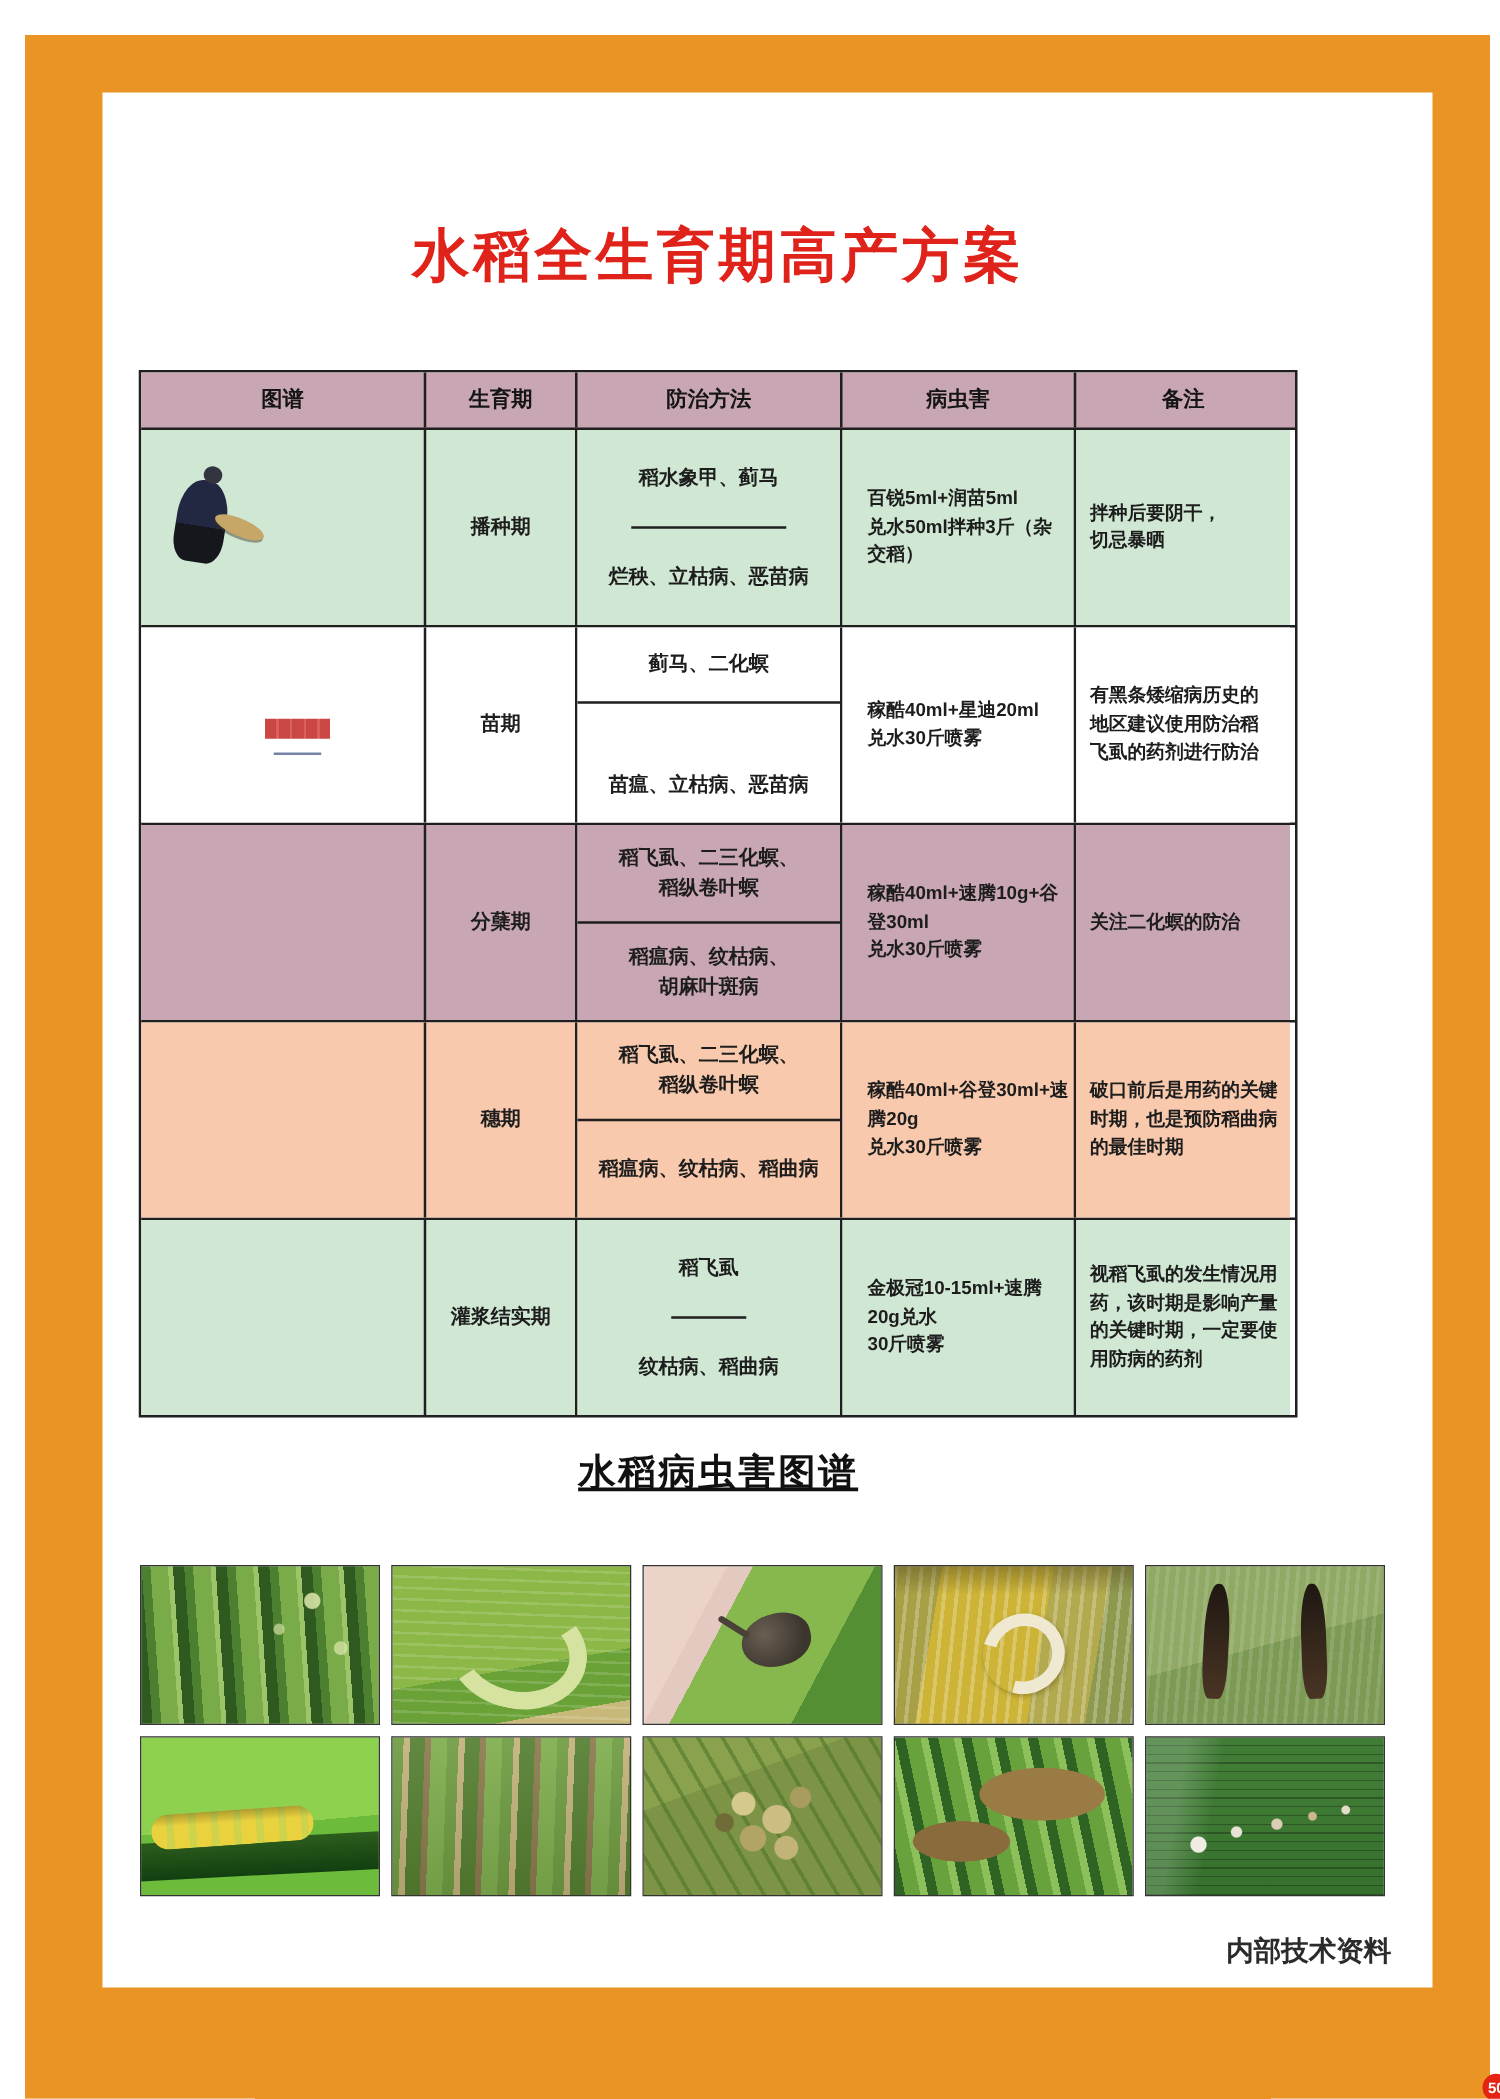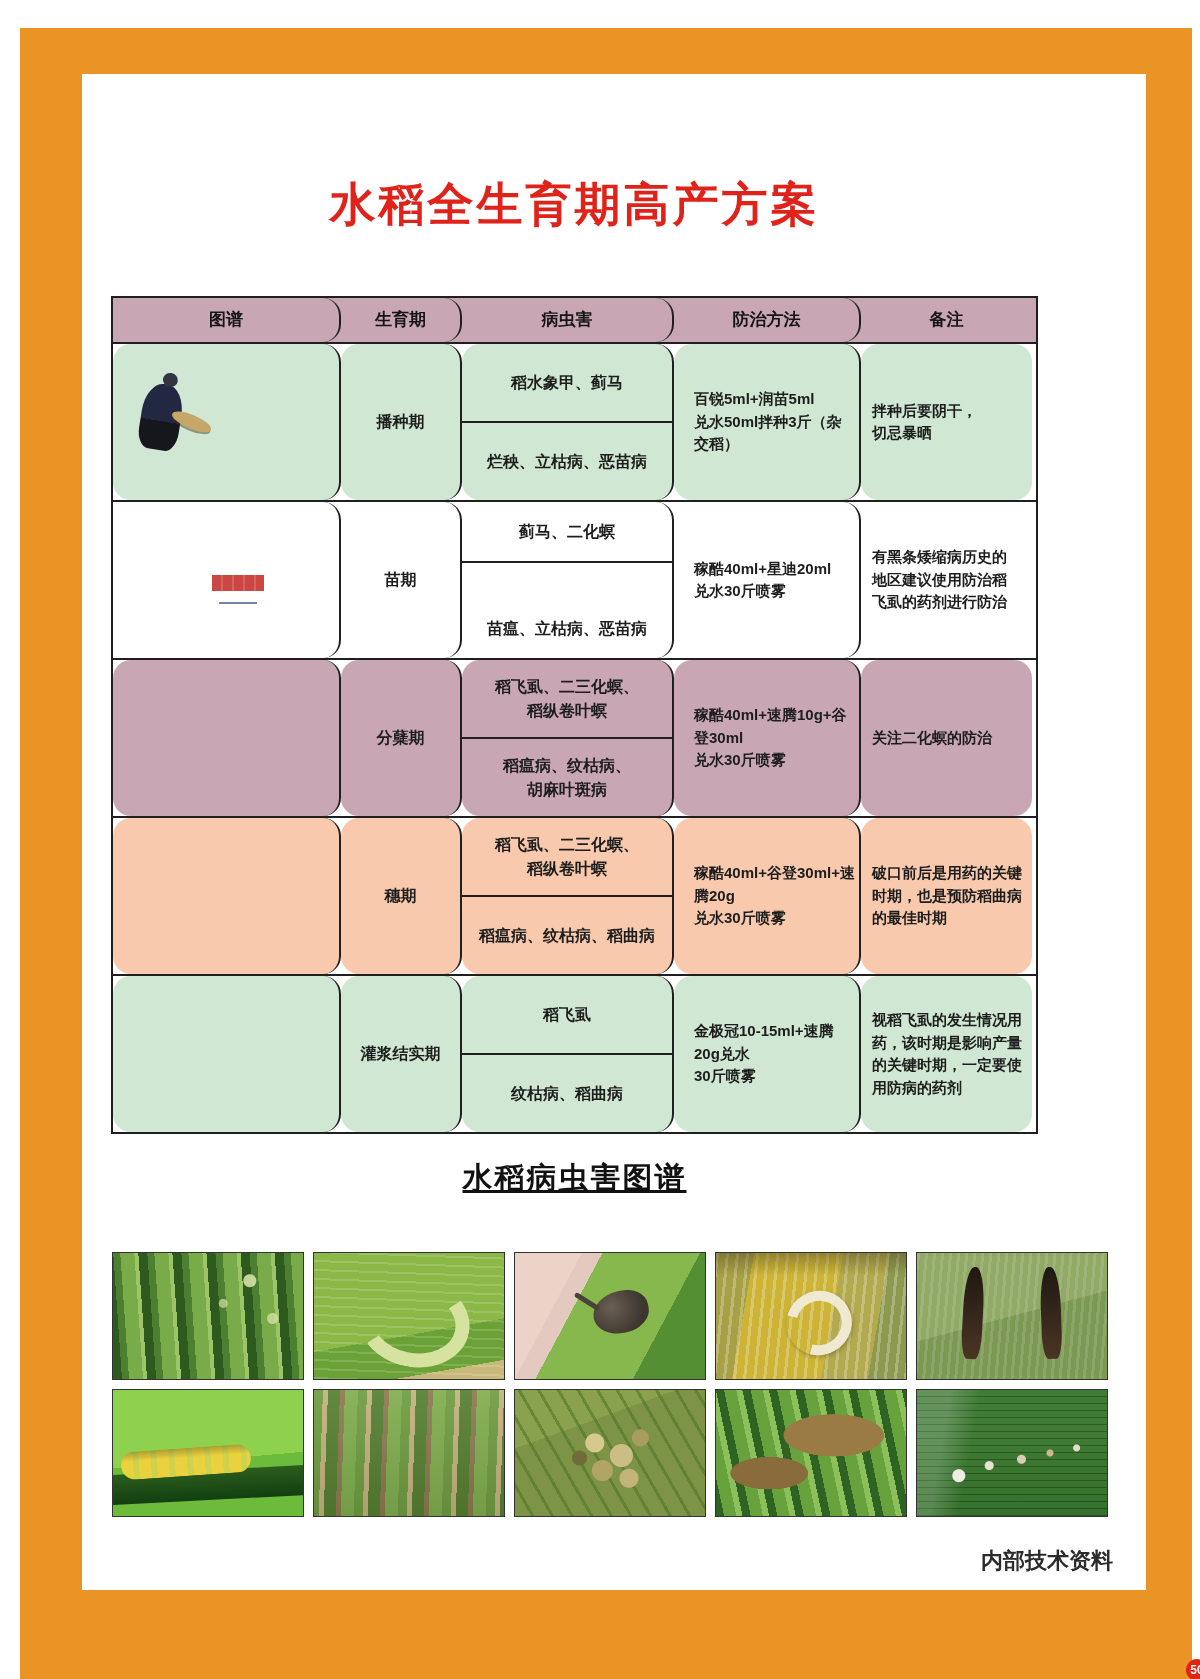--- a/index.html
+++ b/index.html
@@ -23,25 +23,25 @@
     position:absolute;left:29px;top:222px;width:927px;
     border:2px solid #1f1f1f;box-sizing:border-box;
   }
   .trow{display:grid;grid-template-columns:228px 121px 212px 187px 171px;}
   .thead{height:44px;background:#c8a6b4;border-bottom:2px solid #1f1f1f;}
   .brow{height:156px;border-bottom:2px solid #1f1f1f;}
   .brow:last-child{border-bottom:none;}
   .cell{
     border-right:2px solid #1f1f1f;box-sizing:border-box;
     display:flex;align-items:center;justify-content:center;
-    font-size:16px;font-weight:600;line-height:1.5;text-align:center;border-radius:18px;
+    font-size:16px;font-weight:600;line-height:1.5;text-align:center;
   }
   .cell:last-child{border-right:none;}
   .thead .cell{font-size:17px;font-weight:700;color:#151515;}
-  .bg-green .cell{background:#cfe7d3;}
+  .bg-green .cell{background:#cfe7d3;align-items:center;}
   .bg-white .cell{background:#ffffff;gap:36px;}
   .bg-mauve .cell{background:#c8a6b4;}
   .bg-peach .cell{background:#f8c9ad;}
 
   .pests{flex-direction:column;align-items:stretch;justify-content:flex-start;padding:0;}
   .pests .sub{
     flex:1;display:flex;align-items:center;justify-content:center;
     white-space:pre-line;padding:2px 6px;box-sizing:border-box;
   }
   .pests .sub.top{border-bottom:2px solid #1f1f1f;}
@@ -202,22 +202,22 @@
 <div class="canvas">
   <div class="frame">
     <div class="page">
 
       <h1 class="title">水稻全生育期高产方案</h1>
 
       <div class="table">
         <div class="trow thead">
           <div class="cell">图谱</div>
           <div class="cell">生育期</div>
+          <div class="cell">防治方法</div>
           <div class="cell">病虫害</div>
-          <div class="cell">防治方法</div>
           <div class="cell">备注</div>
         </div>
 
         <div class="trow brow bg-green">
           <div class="cell photo p-row1" title="farmer sowing seed on wet paddy seedbeds">
             <span class="farmer"></span>
           </div>
           <div class="cell">播种期</div>
           <div class="cell pests">
             <div class="sub top">稻水象甲、蓟马</div>

